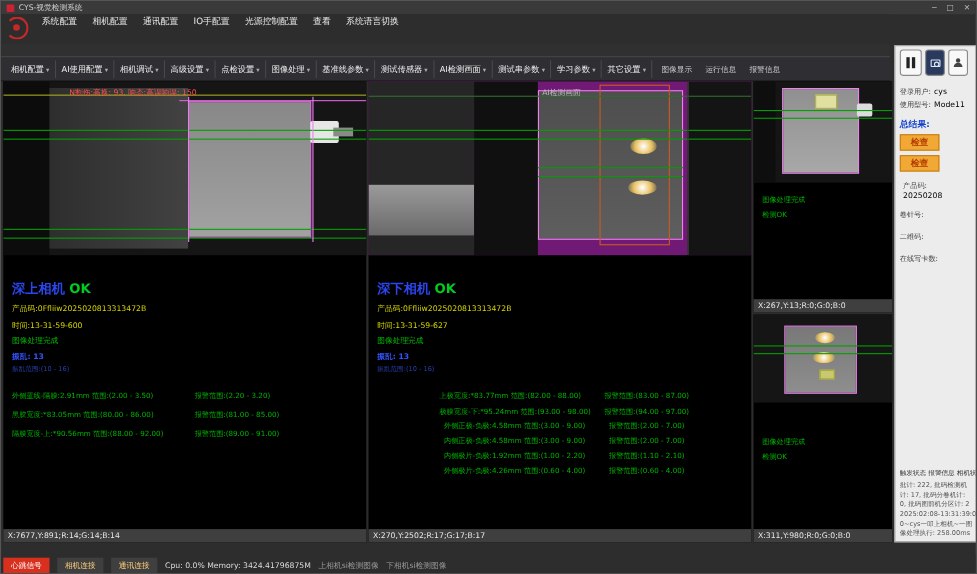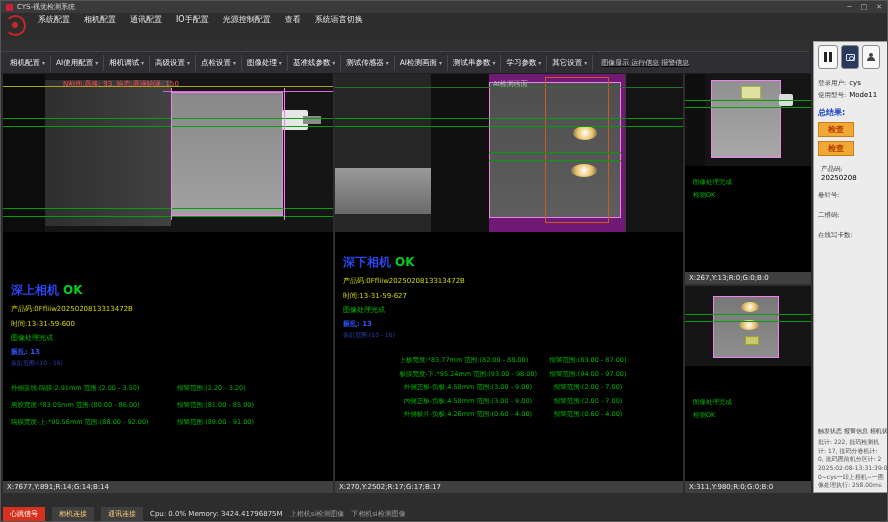--- a/index.html
+++ b/index.html
@@ -29,25 +29,25 @@
   .run-tab { display:inline-block; margin-left:8px; padding:2px 8px 1px 8px;
     color:#fff; font-size:8px; background:#3c3c3c; border:1px solid #555; border-bottom:none; }
   .gapstrip { position:absolute; top:39px; left:0; right:78px; height:11px; background:#303030; }
   
   .toolbar { position:absolute; top:50px; left:0; right:78px; height:23px;
     background:#2f2f33; display:flex; align-items:center; padding-left:4px;
     border-top:1px solid #454545; border-bottom:1px solid #1c1c1c; }
   .tb-btn { color:#f0f0f0; font-size:7.5px; padding:3px 5px; white-space:nowrap;
     border-right:1px solid #47474c; }
   .tb-btn::after { content:" ▾"; font-size:6px; color:#aaa; }
-  .mini-tabs { margin-left:8px; display:flex; gap:2px;text-decoration:underline; }
+  .mini-tabs { margin-left:8px; display:flex; gap:12px; }
   .mini-tab { color:#c8c8c8; font-size:7px; white-space:nowrap; }
   
   .panel { position:absolute; display:flex; flex-direction:column; background:#000; }
-  .p-left { left:2px;  top:73px; width:330px; height:419px;gap:28px; }
+  .p-left { left:2px;  top:73px; width:330px; height:419px; }
   .p-mid  { left:334px; top:73px; width:348px; height:419px; }
   .p-r1   { left:684px; top:73px; width:126px; height:210px; }
   .p-r2   { left:684px; top:285px; width:126px; height:207px; }
   .cam-img { position:relative; overflow:hidden; flex:0 0 auto; width:100%; }
   .cam-text { flex:1 1 auto; padding:0 0 0 8px; overflow:hidden; }
   .coord-bar { flex:0 0 12px; background:#3f3f3f; color:#e8e8e8; font-size:7px;
     line-height:12px; padding-left:4px; white-space:nowrap; }
   .ov { position:absolute; }
   .hline { position:absolute; left:0; right:0; height:1px; }
   .vline { position:absolute; width:1px; }
@@ -235,20 +235,24 @@
         </div>
         <div class="m-row">
           <span class="m-text">外侧正极-负极:4.58mm 范围:(3.00 - 9.00)</span>
           <span class="m-alarm">报警范围:(2.00 - 7.00)</span>
         </div>
         <div class="m-row">
           <span class="m-text">内侧正极-负极:4.58mm 范围:(3.00 - 9.00)</span>
           <span class="m-alarm">报警范围:(2.00 - 7.00)</span>
         </div>
         <div class="m-row">
+          <span class="m-text">内侧极片-负极:1.92mm 范围:(1.00 - 2.20)</span>
+          <span class="m-alarm">报警范围:(1.10 - 2.10)</span>
+        </div>
+        <div class="m-row">
           <span class="m-text">外侧极片-负极:4.26mm 范围:(0.60 - 4.00)</span>
           <span class="m-alarm">报警范围:(0.60 - 4.00)</span>
         </div>
       </div>
     </div>
     <div class="coord-bar">X:270,Y:2502;R:17;G:17;B:17</div>
   </div>
 
   <div class="panel p-r1">
     <div class="cam-img" style="height:92px;background:#151515;">

